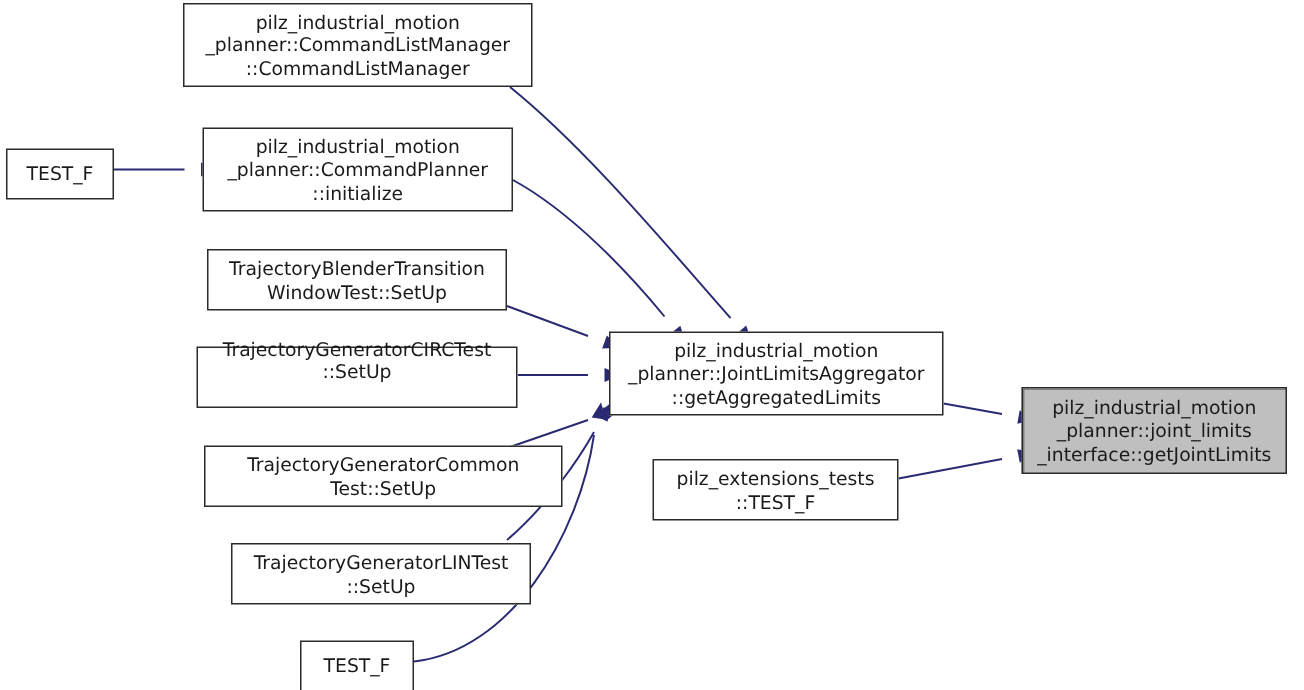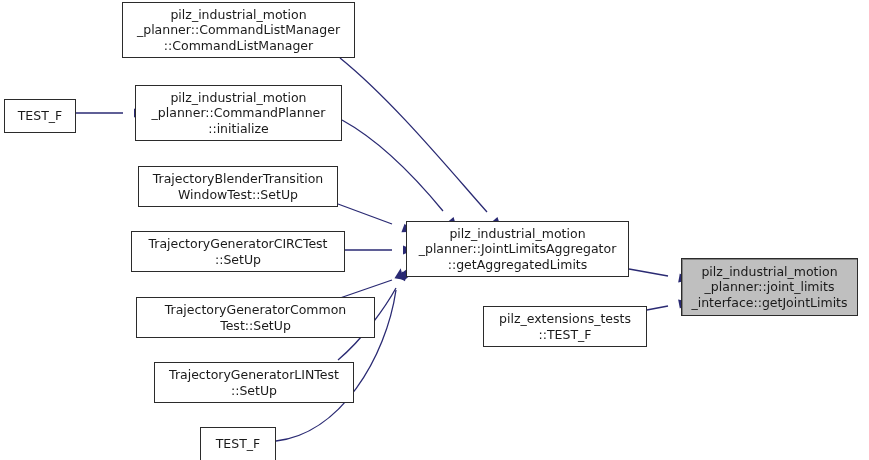--- a/index.html
+++ b/index.html
@@ -82,30 +82,30 @@
   <div id="nodes">
       <div class="node" style="left: 122px; top: 2px; width: 233px; height: 56px;"><span class="node-label">pilz_industrial_motion
 _planner::CommandListManager
 ::CommandListManager</span></div>
       <div class="node" style="left: 4px; top: 99px; width: 72px; height: 29px;"><span class="node-label">TEST_F</span></div>
       <div class="node" style="left: 135px; top: 85px; width: 207px; height: 56px;"><span class="node-label">pilz_industrial_motion
 _planner::CommandPlanner
 ::initialize</span></div>
       <div class="node" style="left: 138px; top: 166px; width: 200px; height: 41px;"><span class="node-label">TrajectoryBlenderTransition
 WindowTest::SetUp</span></div>
-      <div class="node" style="left: 131px; top: 231px; width: 214px; height: 41px;"><span class="node-label">TrajectoryGeneratorCIRCTest
+      <div class="node" style="left: 131px; top: 231px; width: 214px; height: 41px; align-items: flex-end;"><span class="node-label">TrajectoryGeneratorCIRCTest
 ::SetUp</span></div>
       <div class="node" style="left: 136px; top: 297px; width: 239px; height: 41px;"><span class="node-label">TrajectoryGeneratorCommon
 Test::SetUp</span></div>
       <div class="node" style="left: 138px; top: 362px; width: 200px; height: 41px; margin-left: 16px;"><span class="node-label">TrajectoryGeneratorLINTest
 ::SetUp</span></div>
       <div class="node" style="left: 200px; top: 427px; width: 76px; height: 29px;"><span class="node-label">TEST_F</span></div>
       <div class="node" style="left: 406px; top: 221px; width: 223px; height: 56px;"><span class="node-label">pilz_industrial_motion
 _planner::JointLimitsAggregator
 ::getAggregatedLimits</span></div>
-      <div class="node" style="left: 435px; top: 306px; width: 164px; height: 41px; margin-left: 48px;"><span class="node-label">pilz_extensions_tests
+      <div class="node" style="left: 435px; top: 306px; width: 164px; height: 41px;"><span class="node-label">pilz_extensions_tests
 ::TEST_F</span></div>
       <div class="node highlight" style="left: 681px; top: 258px; width: 177px; height: 58px;"><span class="node-label">pilz_industrial_motion
 _planner::joint_limits
 _interface::getJointLimits</span></div>
     </div>
 
 </div>
 
 </body></html>

